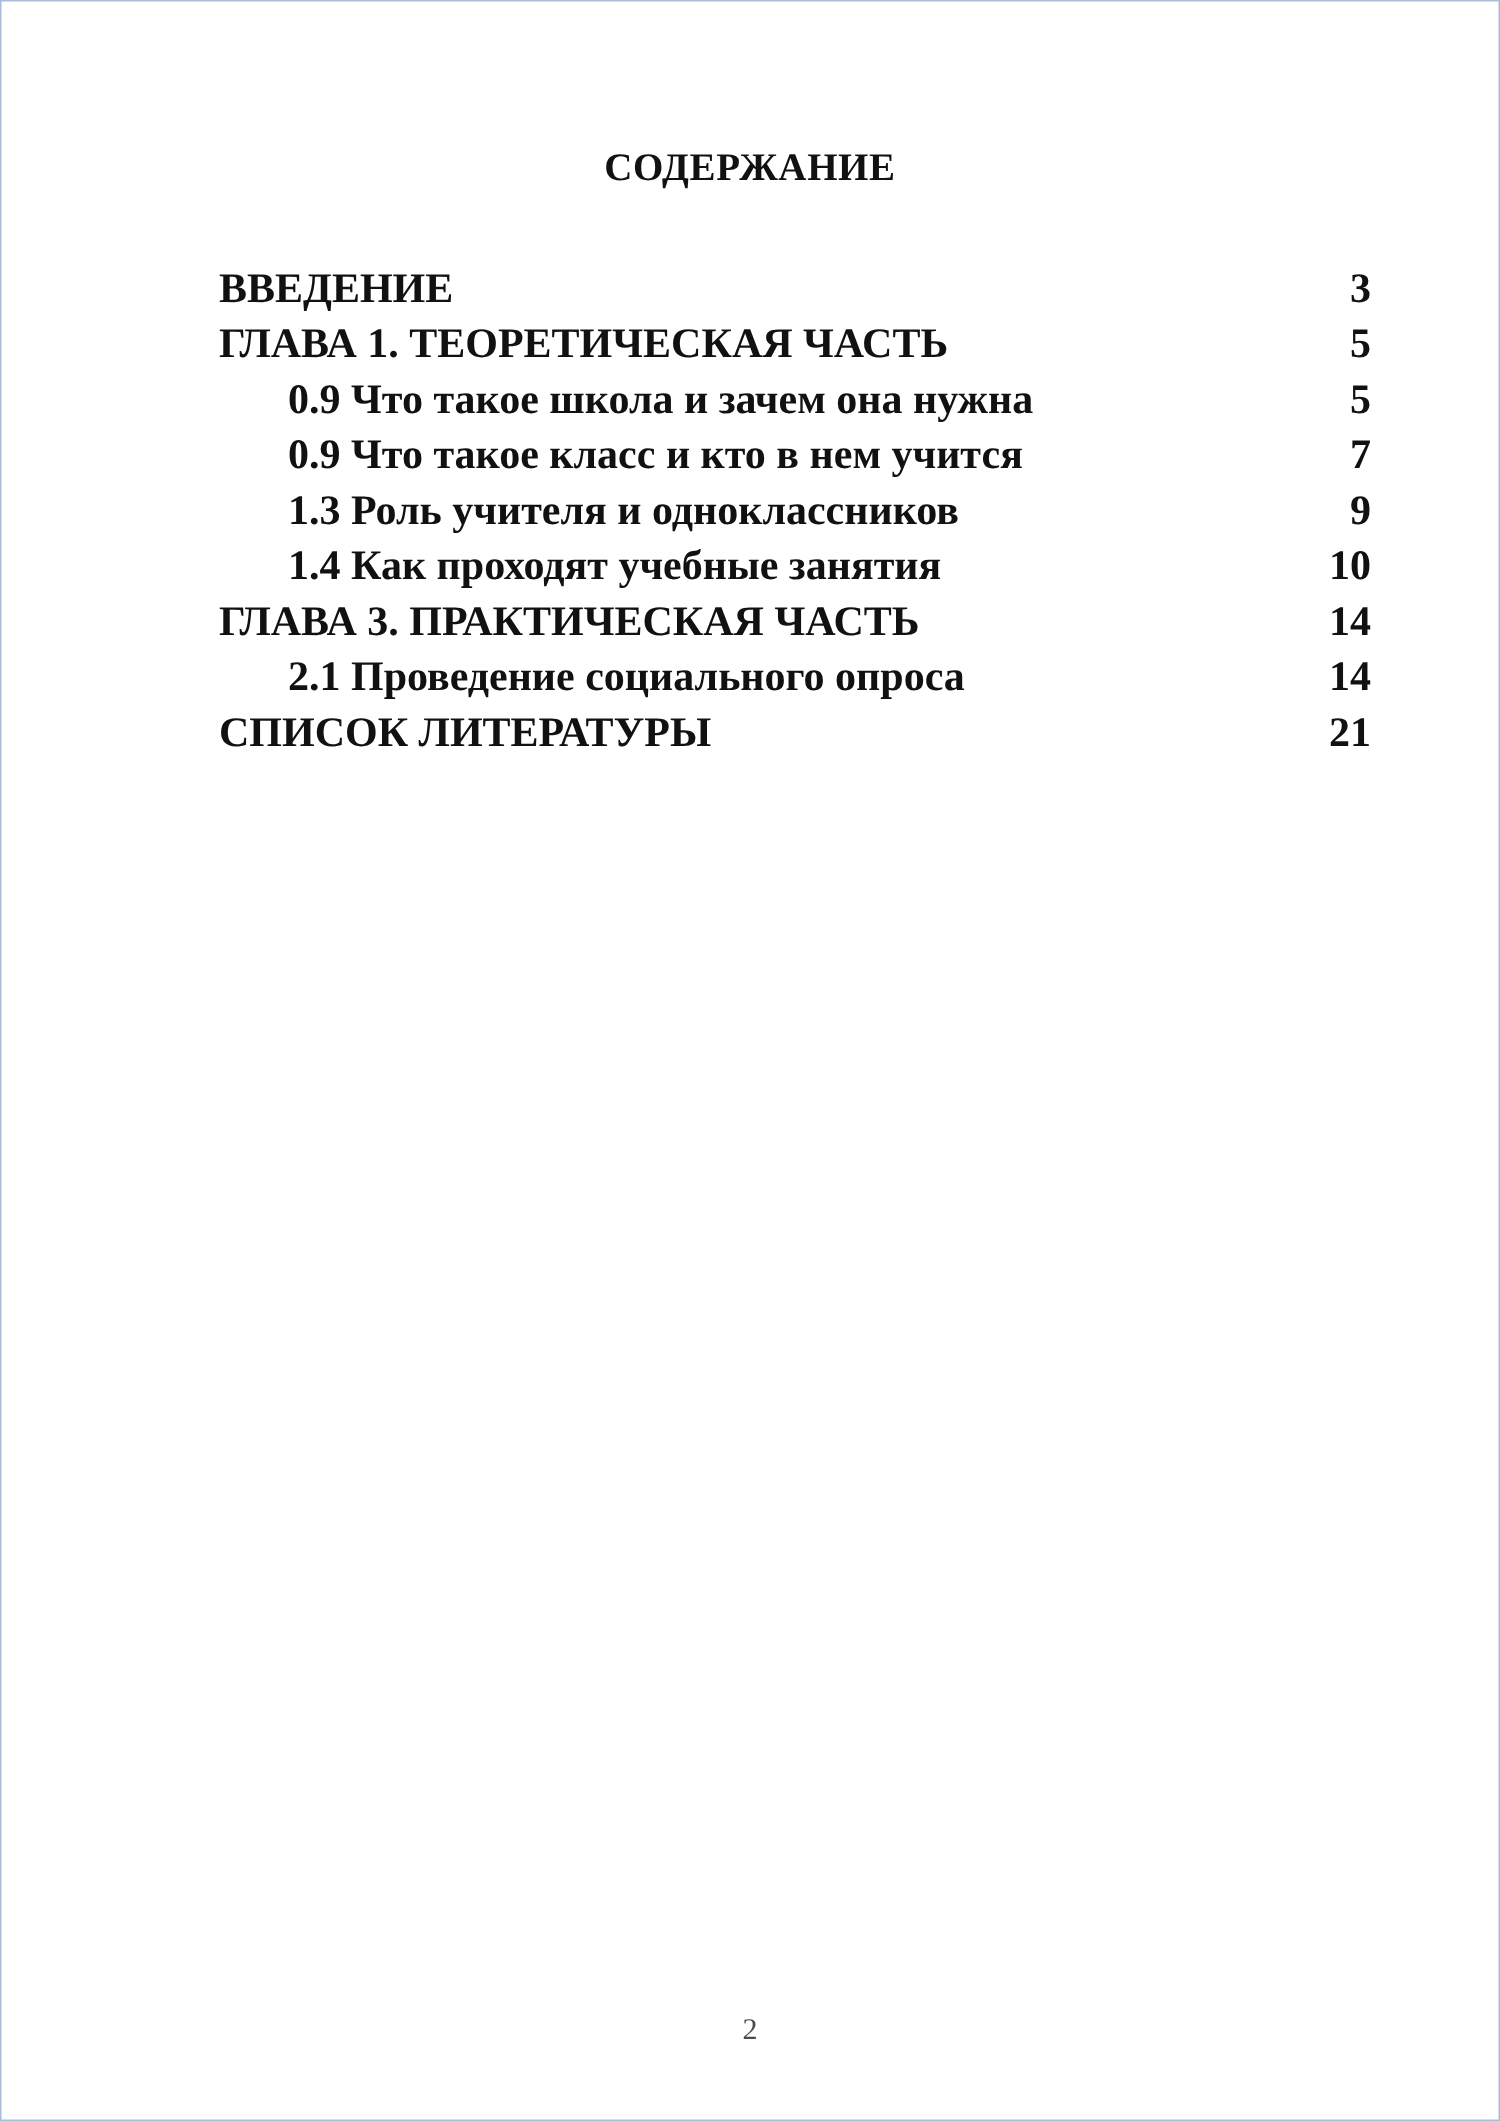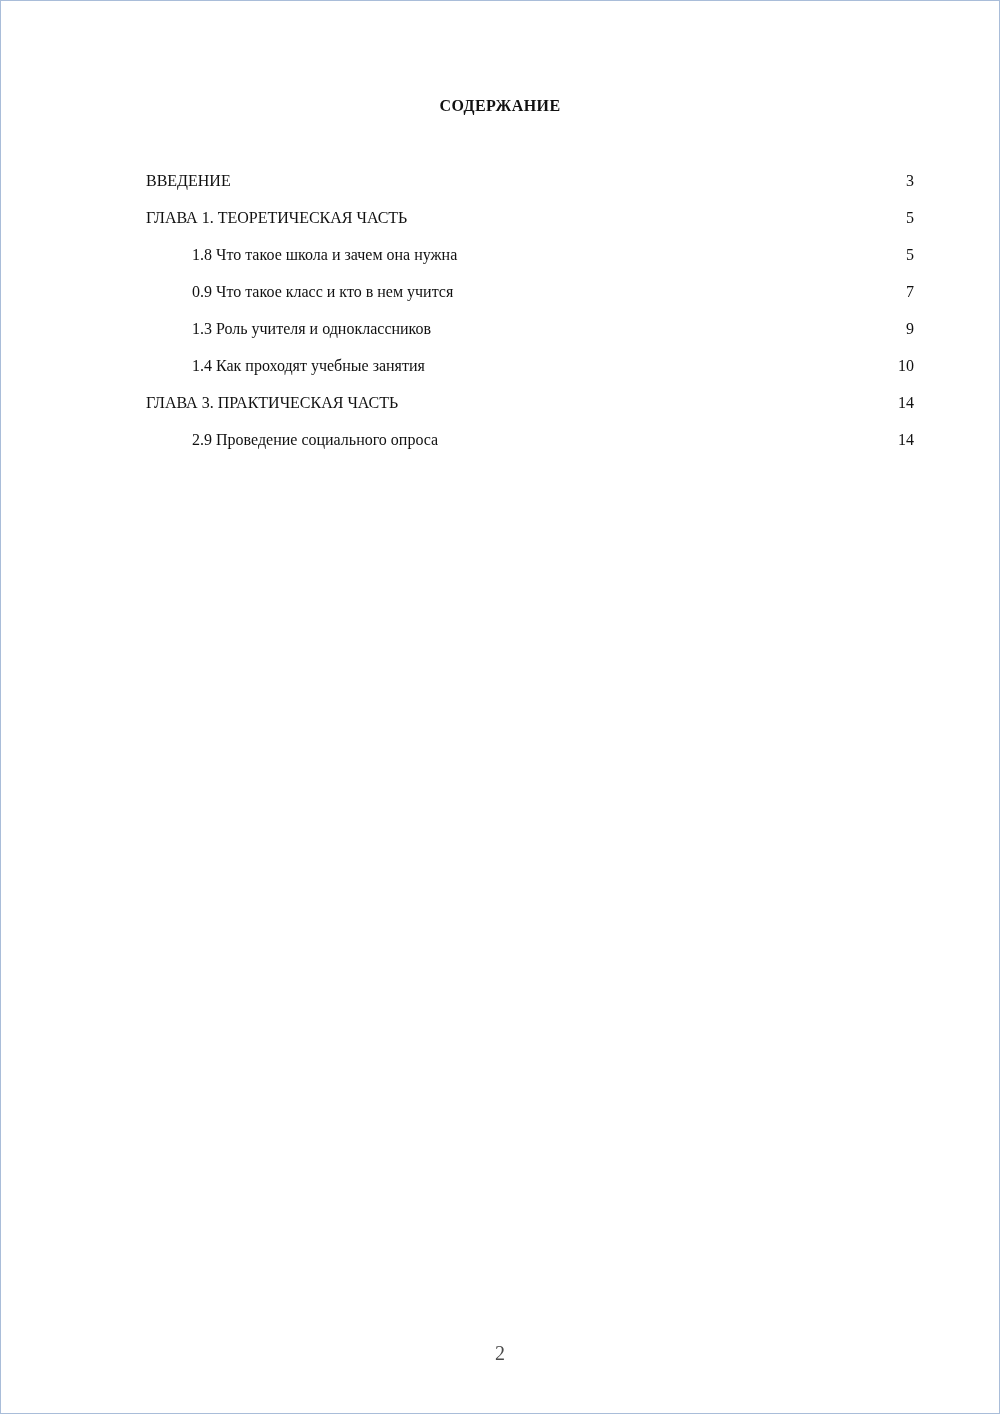--- a/index.html
+++ b/index.html
@@ -14,34 +14,35 @@
     background: #ffffff;
     border: 1px solid #a9bdd9;
     position: relative;
     font-family: "Liberation Serif", serif;
     color: #111111;
     overflow: hidden;
   }
   .doc-title {
     text-align: center;
     font-weight: bold;
-    font-size: 16px;
+    font-size: 26px;
     padding-top: 96px;
     letter-spacing: 0.4px;
     color: #111111;
   }
   .toc {
     margin: 47px 85px 0 145px;
   }
   .toc-row {
     display: flex;
     align-items: baseline;
-    font-size: 16px;
+    font-size: 28px;
     line-height: 37px;
     color: #111111;
+    font-weight: bold;
   }
   .toc-row.sub .toc-label {
     padding-left: 46px;
   }
   .toc-label {
     flex: 1;
     white-space: nowrap;
     overflow: hidden;
   }
   .toc-page {
@@ -70,21 +71,21 @@
     <span class="toc-label">ВВЕДЕНИЕ</span>
     <span class="toc-page">3</span>
   </div>
 
   <div class="toc-row">
     <span class="toc-label">ГЛАВА 1. ТЕОРЕТИЧЕСКАЯ ЧАСТЬ</span>
     <span class="toc-page">5</span>
   </div>
 
   <div class="toc-row sub">
-    <span class="toc-label">1.8 Что такое школа и зачем она нужна</span>
+    <span class="toc-label">0.9 Что такое школа и зачем она нужна</span>
     <span class="toc-page">5</span>
   </div>
 
   <div class="toc-row sub">
     <span class="toc-label">0.9 Что такое класс и кто в нем учится</span>
     <span class="toc-page">7</span>
   </div>
 
   <div class="toc-row sub">
     <span class="toc-label">1.3 Роль учителя и одноклассников</span>
@@ -95,22 +96,26 @@
     <span class="toc-label">1.4 Как проходят учебные занятия</span>
     <span class="toc-page">10</span>
   </div>
 
   <div class="toc-row">
     <span class="toc-label">ГЛАВА 3. ПРАКТИЧЕСКАЯ ЧАСТЬ</span>
     <span class="toc-page">14</span>
   </div>
 
   <div class="toc-row sub">
-    <span class="toc-label">2.9 Проведение социального опроса</span>
+    <span class="toc-label">2.1 Проведение социального опроса</span>
     <span class="toc-page">14</span>
   </div>
 
 
 
+  <div class="toc-row">
+    <span class="toc-label">СПИСОК ЛИТЕРАТУРЫ</span>
+    <span class="toc-page">21</span>
+  </div>
 </div>
 
   <div class="page-number">2</div>
 </div>
 
 </body></html>

